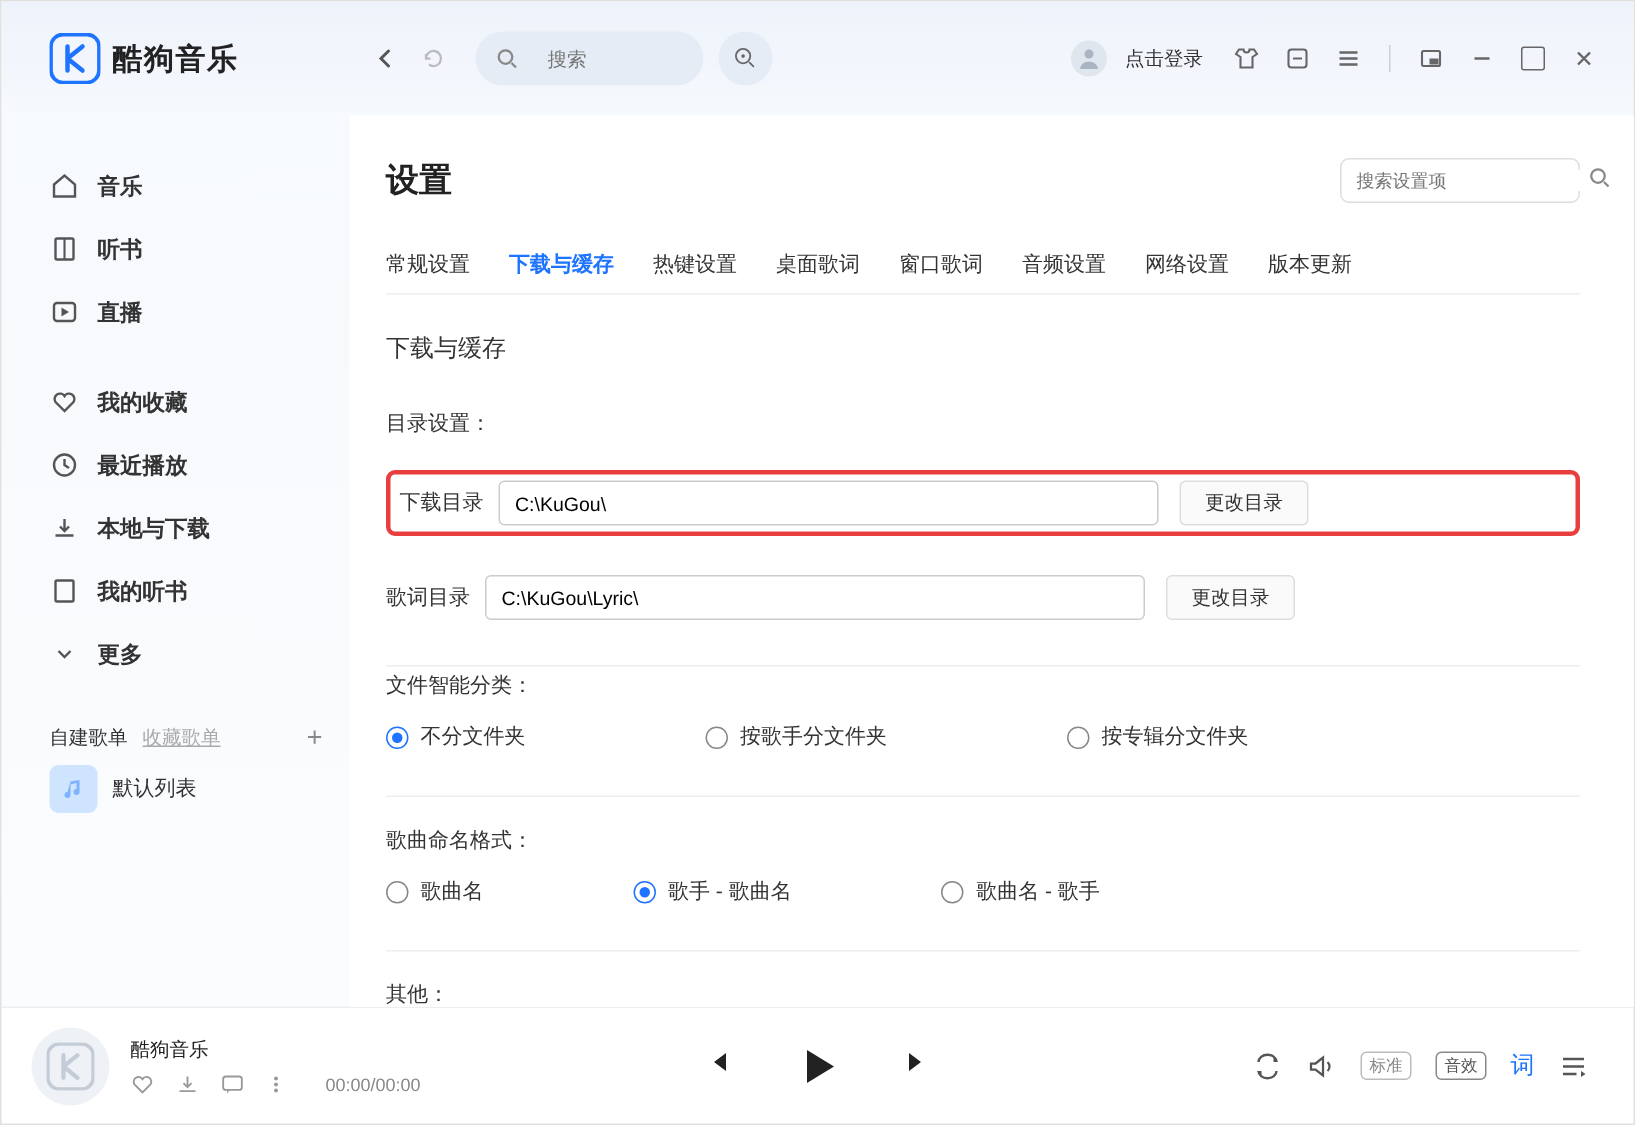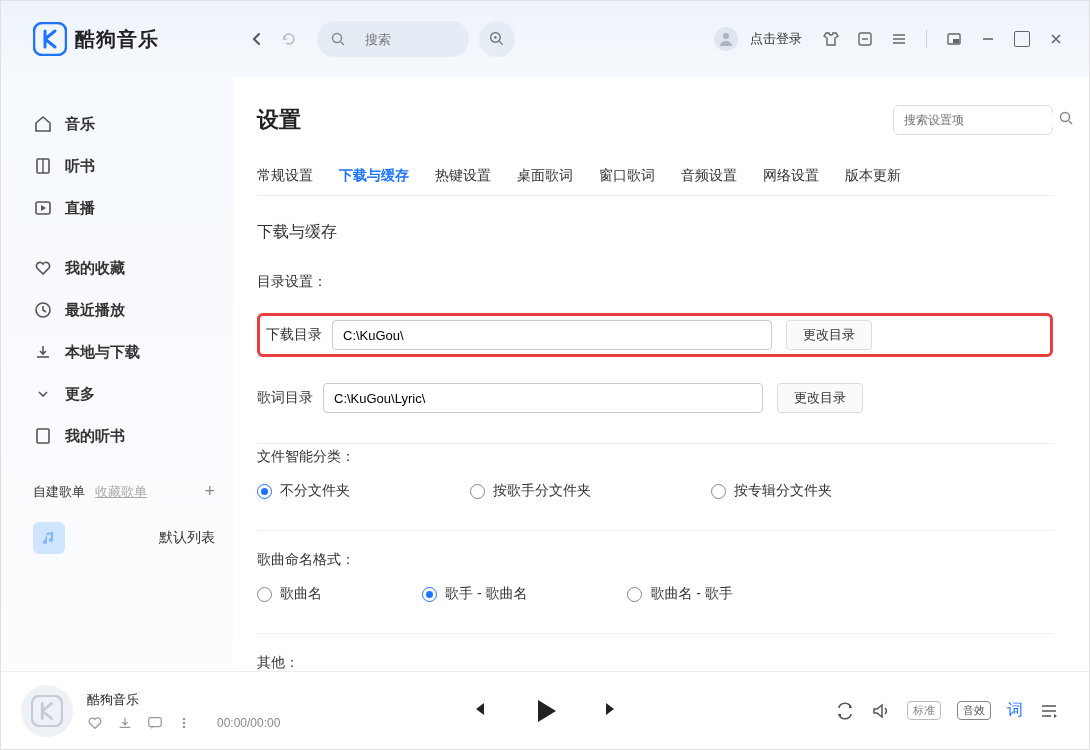--- a/index.html
+++ b/index.html
@@ -25,21 +25,21 @@
   
   .body { flex: 1; display: flex; overflow: hidden; }
   .sidebar { width: 232px; padding: 26px 18px 0 32px; background: linear-gradient(180deg,#f6f9fd 0%,#fbfcfe 100%); }
   .nav-item { display: flex; align-items: center; gap: 12px; height: 42px; color: #333; font-size: 15px; cursor: pointer; font-weight: bold; }
   .nav-icon { width: 20px; height: 20px; display: flex; align-items: center; justify-content: center; color: #555; }
   .nav-spacer { height: 18px; }
   .playlist-tabs { display: flex; align-items: center; gap: 10px; margin-top: 24px; font-size: 13px; }
   .playlist-tab-a { color: #333; font-weight: 500; }
   .playlist-tab-b { color: #aaa; text-decoration: underline; }
   .plus { margin-left: auto; color: #888; font-size: 18px; cursor: pointer; }
-  .playlist-item { display: flex; align-items: center; gap: 10px; margin-top: 20px; font-size: 14px; color: #333; cursor: pointer; justify-content: space-between; }
+  .playlist-item { display: flex; align-items: center; gap: 10px; margin-top: 8px; font-size: 14px; color: #333; cursor: pointer; }
   .playlist-cover { width: 32px; height: 32px; border-radius: 6px; background: #cfe4ff; display: flex; align-items: center; justify-content: center; color: #7fb3ff; }
 
   
   .content { flex: 1; padding: 28px 36px 0 24px; overflow-y: auto; background: #fff; }
   .page-head { display: flex; align-items: center; }
   .page-title { font-size: 22px; font-weight: 700; color: #222; }
   .settings-search { margin-left: auto; display: flex; align-items: center; width: 160px; height: 30px; border: 1px solid #ddd; border-radius: 6px; padding: 0 10px; background: #fff; }
   .settings-search input { border: none; outline: none; flex: 1; font-size: 12px; }
   .settings-search .sicon { color: #888; }
 
@@ -216,33 +216,33 @@
           <span class="nav-icon">
             <svg width="18" height="18" viewBox="0 0 18 18">
               <path d="M9 3 V11 M6 8 L9 11 L12 8" stroke="currentColor" fill="none" stroke-width="1.6"></path>
               <path d="M3 14 H15" stroke="currentColor" stroke-width="1.6"></path>
             </svg>
           </span>
           <span>本地与下载</span>
         </div>
       <div class="nav-item">
           <span class="nav-icon">
+            <svg width="18" height="18" viewBox="0 0 18 18">
+              <rect x="3" y="2" width="12" height="14" stroke="currentColor" fill="none" stroke-width="1.6" rx="1"></rect>
+            </svg>
+          </span>
+          <span>我的听书</span>
+        </div>
+      <div class="nav-item">
+          <span class="nav-icon">
             <svg width="14" height="14" viewBox="0 0 14 14">
               <path d="M3 5 L7 9 L11 5" stroke="currentColor" fill="none" stroke-width="1.6"></path>
             </svg>
           </span>
           <span>更多</span>
-        </div>
-      <div class="nav-item">
-          <span class="nav-icon">
-            <svg width="18" height="18" viewBox="0 0 18 18">
-              <rect x="3" y="2" width="12" height="14" stroke="currentColor" fill="none" stroke-width="1.6" rx="1"></rect>
-            </svg>
-          </span>
-          <span>我的听书</span>
         </div>
 
       <div class="playlist-tabs">
         <span class="playlist-tab-a">自建歌单</span>
         <span class="playlist-tab-b">收藏歌单</span>
         <span class="plus">+</span>
       </div>
       <div class="playlist-item">
         <span class="playlist-cover">
             <svg width="16" height="16" viewBox="0 0 16 16">

